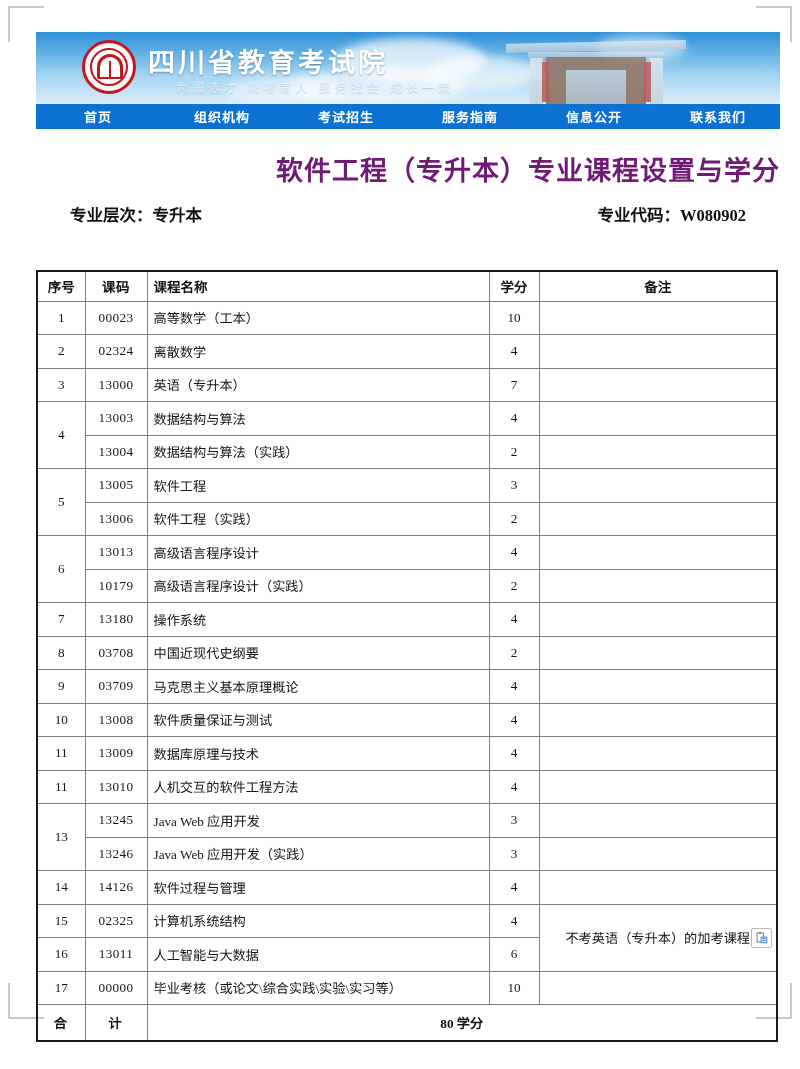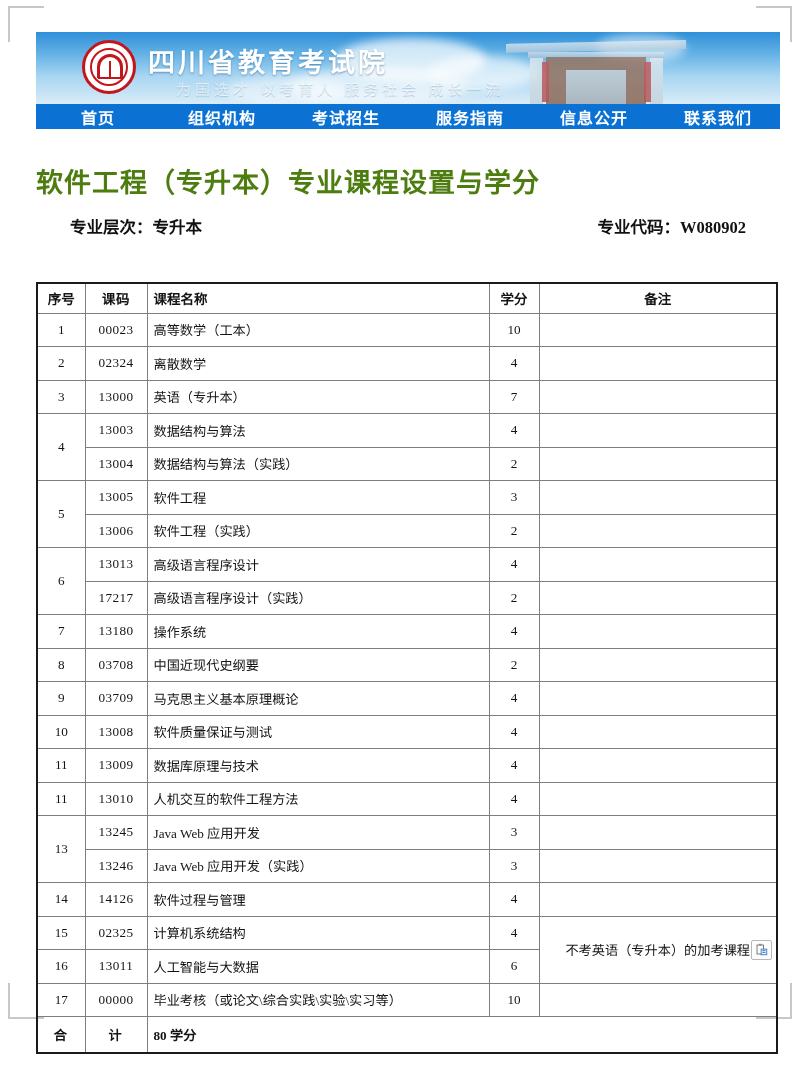--- a/index.html
+++ b/index.html
@@ -150,54 +150,54 @@
     font-weight: bold;
     letter-spacing: 3px;
     color: #ffffff;
     text-shadow: 0 1px 2px rgba(20,70,120,0.45);
   }
   .site-motto {
     position: absolute;
     left: 140px;
     top: 46px;
     font-family: "Liberation Sans", sans-serif;
-    font-size: 15px;
+    font-size: 12px;
     letter-spacing: 4px;
     color: rgba(255,255,255,0.62);
     text-shadow: 0 1px 1px rgba(120,160,190,0.5);
   }
 
   
   .navbar {
     display: flex;
     height: 25px;
     background: #0b72d4;
     align-items: stretch;
   }
   .nav-item {
     flex: 1 1 0;
     display: flex;
     align-items: center;
     justify-content: center;
     color: #ffffff;
     font-family: "Liberation Sans", sans-serif;
-    font-size: 16px;
+    font-size: 13px;
     font-weight: bold;
     letter-spacing: 1px;
     cursor: pointer;
     user-select: none;
   }
 
   
   .doc-title {
-    text-align: left;
+    text-align: right;
     font-size: 27px;
     font-weight: bold;
-    color: #4d7c0f;
-    margin: 32px 0 0 0;
+    color: #701a75;
+    margin: 20px 0 0 0;
     letter-spacing: 1px;
     font-family: "Liberation Serif", "DejaVu Serif", serif;
   }
   .meta-row {
     display: flex;
     justify-content: space-between;
     margin: 14px 34px 10px 34px;
     font-size: 16.5px;
     font-weight: bold;
     color: #111;
@@ -235,21 +235,21 @@
   .col-note { width: 238px; text-align: center; }
   td.group-no { text-align: center; vertical-align: middle; }
   td.note-span { text-align: center; vertical-align: middle; font-size: 13.2px; }
 
   tr.total-row td {
     height: 36px;
     font-weight: bold;
     border-top: 1.5px solid #2a2a2a;
   }
   td.total-label { text-align: center; font-size: 15px; letter-spacing: 2px; }
-  td.total-value { font-weight: normal; font-size: 13.5px; }
+  td.total-value { text-align: center; font-weight: normal; font-size: 13.5px; }
 
   
   .paste-icon {
     position: absolute;
     right: 8px;
     bottom: 94px;
     width: 19px;
     height: 18px;
     background: #fdfdfd;
     border: 1px solid #b8b8b8;
@@ -372,21 +372,21 @@
           <td class="col-note note-span"></td>
         </tr>
         <tr>
           <td class="col-no group-no" rowspan="2">6</td>
           <td class="col-code">13013</td>
           <td class="col-name">高级语言程序设计</td>
           <td class="col-cred">4</td>
           <td class="col-note note-span"></td>
         </tr>
         <tr>
-          <td class="col-code">17217</td>
+          <td class="col-code">10179</td>
           <td class="col-name">高级语言程序设计（实践）</td>
           <td class="col-cred">2</td>
           <td class="col-note note-span"></td>
         </tr>
         <tr>
           <td class="col-no group-no">7</td>
           <td class="col-code">13180</td>
           <td class="col-name">操作系统</td>
           <td class="col-cred">4</td>
           <td class="col-note note-span"></td>

